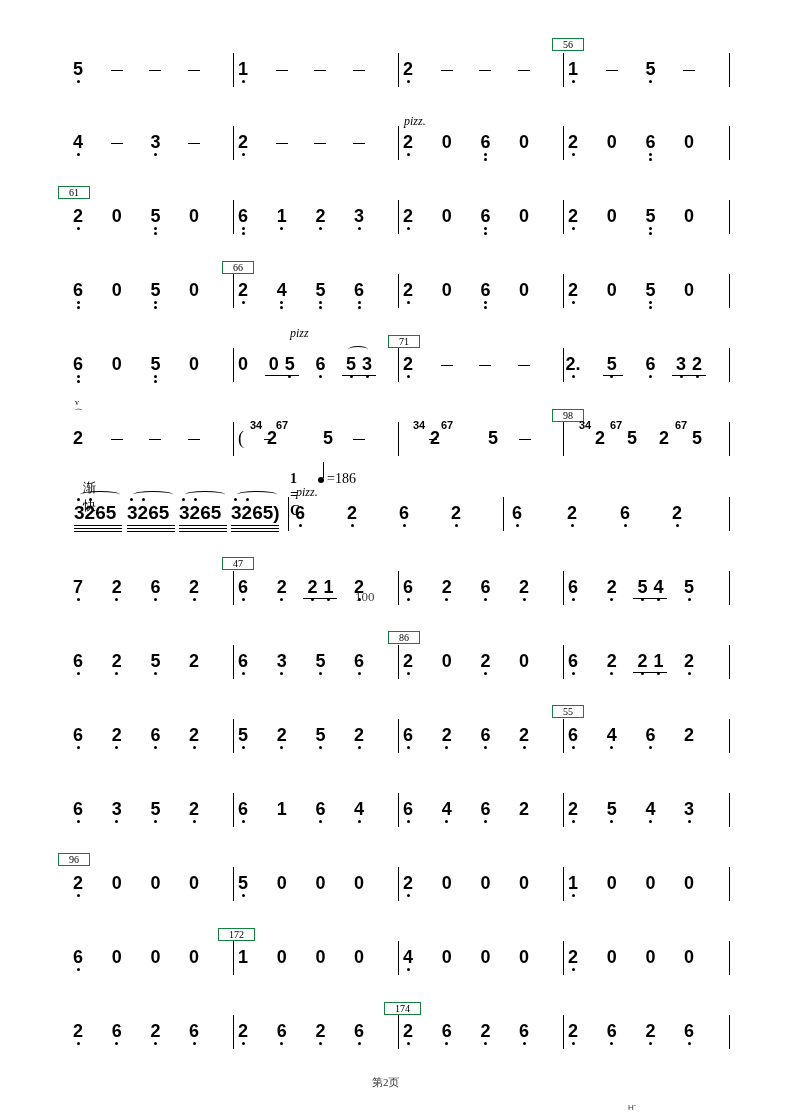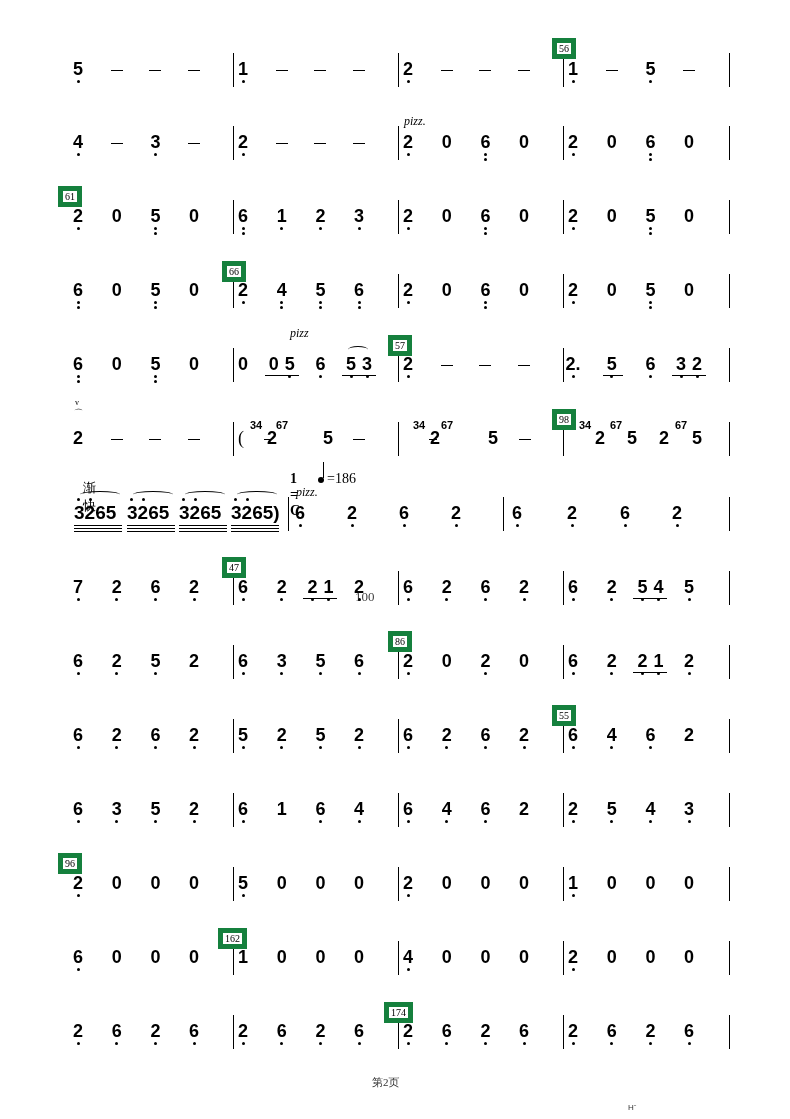--- a/index.html
+++ b/index.html
@@ -5,21 +5,21 @@
   html, body { margin:0; padding:0; background:#ffffff; }
   body { width:790px; height:1119px; position:relative; overflow:hidden;
          font-family:"Liberation Sans", "DejaVu Sans", sans-serif; color:#000; }
   .bar { position:absolute; width:1.3px; background:#000; height:34px; }
   .note { position:absolute; width:20px; text-align:center; font-weight:bold;
           font-size:18px; line-height:20px; }
   .dash { position:absolute; width:12px; height:1.3px; background:#000; }
   .dot-below { position:absolute; left:50%; width:3px; height:3px; margin-left:-1.5px;
                background:#000; border-radius:50%; }
   .mnum { position:absolute; font-family:"Liberation Serif", serif; font-size:10px;
-          border:5px solid #15803d; padding:0 2px; line-height:11px; background:#fff; }
+          border:1px solid #15803d; padding:0 10px; line-height:11px; background:#fff; }
   .uline { position:absolute; height:1.2px; background:#000; }
   .ital { position:absolute; font-family:"Liberation Serif", serif; font-style:italic; font-size:12px; }
   .small { position:absolute; font-family:"Liberation Serif", serif; font-size:11px; }
   .grace { position:absolute; font-weight:bold; font-size:11px; line-height:11px; }
   .slur { position:absolute; border-top:1.2px solid #000; border-radius:50% 50% 0 0; height:6px; }
   .footer { position:absolute; font-family:"Liberation Serif", serif; font-size:11px; color:#333; }
 </style>
 </head>
 <body>
 
@@ -114,21 +114,21 @@
       <div class="note" style="left:563px;top:280px;">2<div class="dot-below" style="top:21px;"></div></div>
       <div class="note" style="left:601.7px;top:280px;">0</div>
       <div class="note" style="left:640.4px;top:280px;">5<div class="dot-below" style="top:21px;"></div><div class="dot-below" style="top:26px;"></div></div>
       <div class="note" style="left:679.1px;top:280px;">0</div>
     </div>
     <div style="position:absolute;left:0;top:0;">
       <div class="bar" style="left:233px;top:348px;"></div>
       <div class="bar" style="left:398px;top:348px;"></div>
       <div class="bar" style="left:563px;top:348px;"></div>
       <div class="bar" style="left:729px;top:348px;"></div>
-      <div class="mnum" style="left:388px;top:335px;">57</div>
+      <div class="mnum" style="left:388px;top:335px;">71</div>
       <div class="ital" style="left:290px;top:326px;">pizz</div>
       <div class="note" style="left:68px;top:354px;">6<div class="dot-below" style="top:21px;"></div><div class="dot-below" style="top:26px;"></div></div>
       <div class="note" style="left:106.7px;top:354px;">0</div>
       <div class="note" style="left:145.4px;top:354px;">5<div class="dot-below" style="top:21px;"></div><div class="dot-below" style="top:26px;"></div></div>
       <div class="note" style="left:184.10000000000002px;top:354px;">0</div>
       <div class="note" style="left:233px;top:354px;">0</div>
       <div class="note" style="left:263.7px;top:354px;">0</div>
       <div class="note" style="left:279.7px;top:354px;">5<div class="dot-below" style="top:21px;"></div></div>
       <div class="uline" style="left:264.7px;top:375px;width:34px;"></div>
       <div class="note" style="left:310.4px;top:354px;">6<div class="dot-below" style="top:21px;"></div></div>
@@ -347,21 +347,21 @@
       <div class="note" style="left:563px;top:873px;">1<div class="dot-below" style="top:21px;"></div></div>
       <div class="note" style="left:601.7px;top:873px;">0</div>
       <div class="note" style="left:640.4px;top:873px;">0</div>
       <div class="note" style="left:679.1px;top:873px;">0</div>
     </div>
     <div style="position:absolute;left:0;top:0;">
       <div class="bar" style="left:233px;top:941px;"></div>
       <div class="bar" style="left:398px;top:941px;"></div>
       <div class="bar" style="left:563px;top:941px;"></div>
       <div class="bar" style="left:729px;top:941px;"></div>
-      <div class="mnum" style="left:218px;top:928px;">162</div>
+      <div class="mnum" style="left:218px;top:928px;">172</div>
       <div class="note" style="left:68px;top:947px;">6<div class="dot-below" style="top:21px;"></div></div>
       <div class="note" style="left:106.7px;top:947px;">0</div>
       <div class="note" style="left:145.4px;top:947px;">0</div>
       <div class="note" style="left:184.10000000000002px;top:947px;">0</div>
       <div class="note" style="left:233px;top:947px;">1</div>
       <div class="note" style="left:271.7px;top:947px;">0</div>
       <div class="note" style="left:310.4px;top:947px;">0</div>
       <div class="note" style="left:349.1px;top:947px;">0</div>
       <div class="note" style="left:398px;top:947px;">4<div class="dot-below" style="top:21px;"></div></div>
       <div class="note" style="left:436.7px;top:947px;">0</div>

